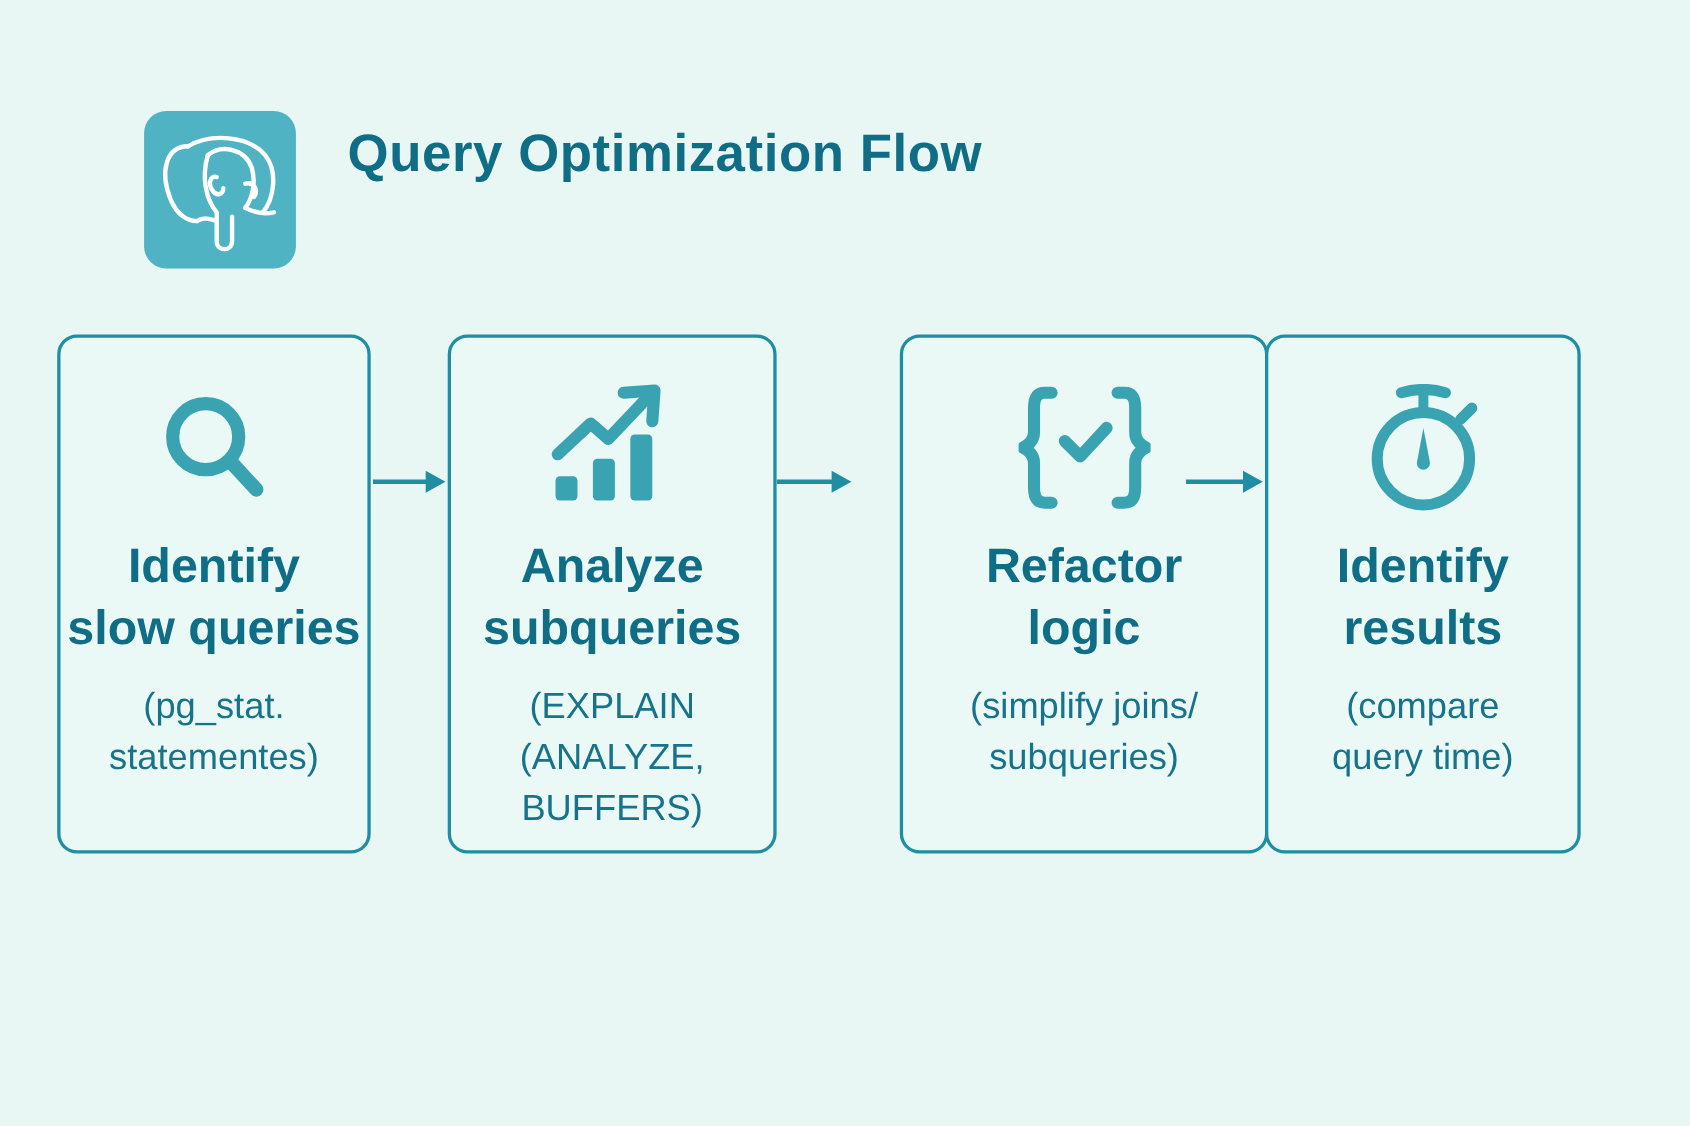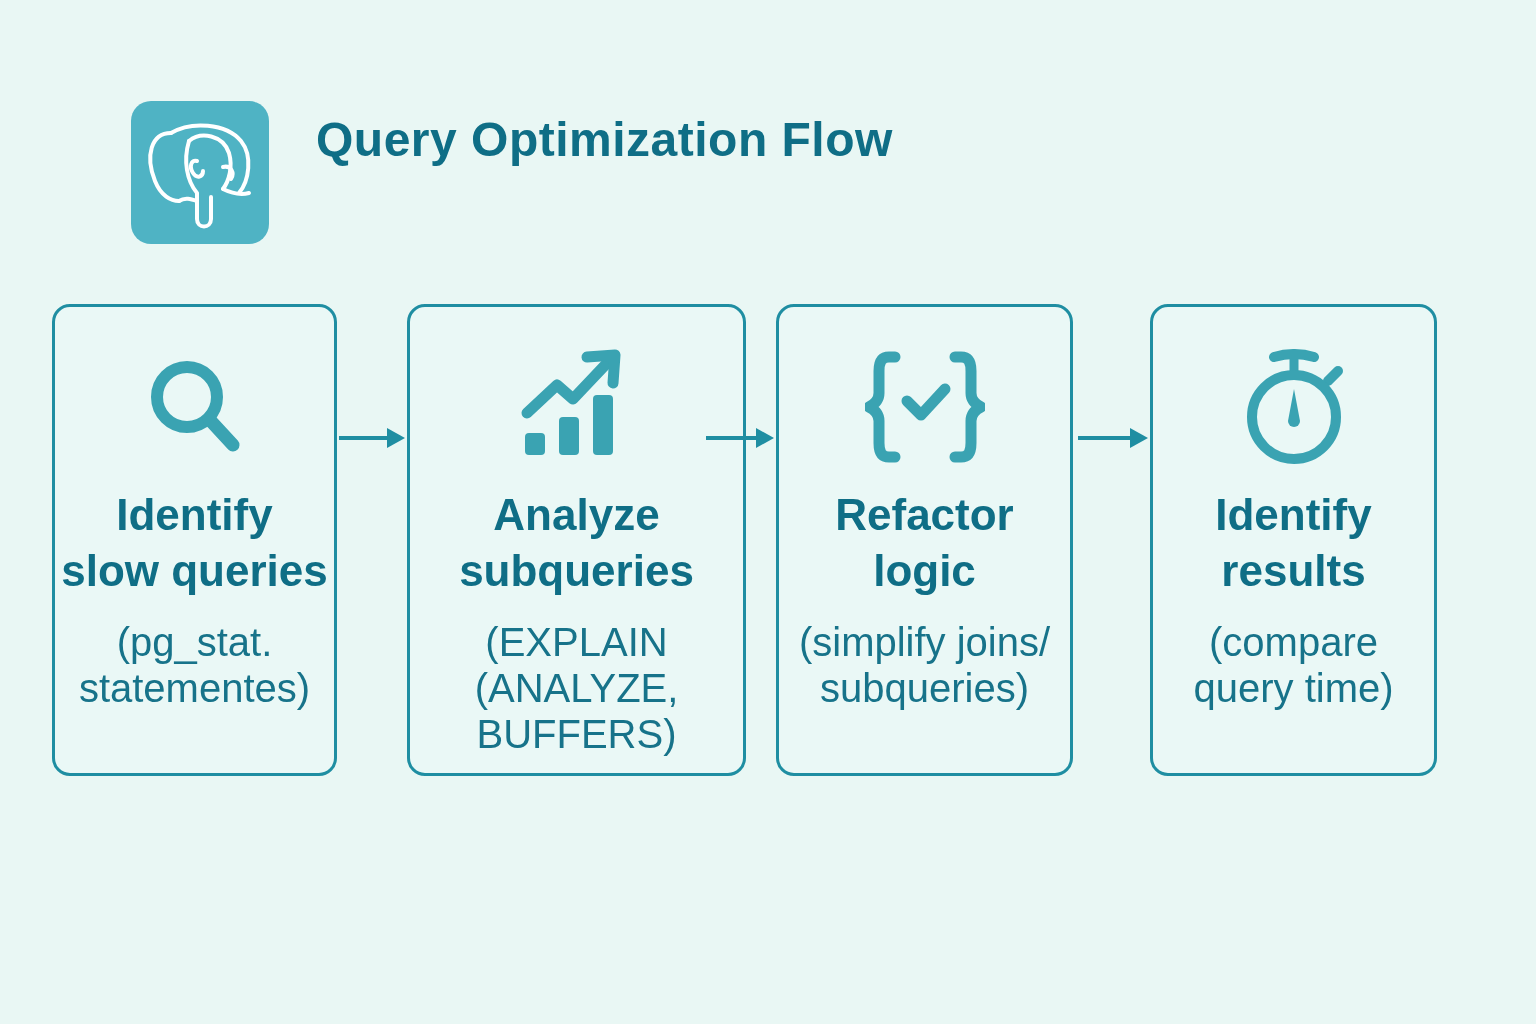--- a/index.html
+++ b/index.html
@@ -25,21 +25,21 @@
     box-sizing:border-box; background:#eaf8f6;
   }
   .card .icon { position:absolute; left:50%; transform:translateX(-50%); top:42px; width:120px; height:120px; }
   .card .icon svg { width:100%; height:100%; }
   .card .head {
     position:absolute; left:0; right:0; top:180px; text-align:center;
     font-size:44px; font-weight:bold; color:#0f6e86; line-height:56px;
   }
   .card .sub {
     position:absolute; left:0; right:0; top:312px; text-align:center;
-    font-size:40px; color:#17738a; line-height:46px; white-space:pre-line;
+    font-size:33px; color:#17738a; line-height:46px; white-space:pre-line;
   }
   .arrow { position:absolute; top:426px; height:24px; }
   .arrow svg { width:100%; height:100%; }
 </style>
 </head>
 <body>
 
 <div class="logo">
   <svg viewBox="0 0 138 143" fill="none" stroke="#ffffff" stroke-width="4" stroke-linecap="round" stroke-linejoin="round">
     <path d="M40 32 C20 32 14 55 24 80 C30 95 40 100 48 100"></path>
@@ -70,21 +70,21 @@
 statementes)</div>
 </div>
 
 <div class="arrow" style="left:339px; width:68px;">
   <svg viewBox="0 0 68 24">
       <line x1="0" y1="12" x2="50" y2="12" stroke="#1f8ea2" stroke-width="4"></line>
       <polygon points="48,2 66,12 48,22" fill="#1f8ea2"></polygon>
     </svg>
 </div>
 
-<div class="card" style="left:407px; width:339px;padding-left:11px;">
+<div class="card" style="left:407px; width:299px;padding-left:11px;">
   <div class="icon">
     <svg viewBox="0 0 120 120">
       <rect x="8" y="84" width="20" height="22" rx="4" fill="#3aa3b2"></rect>
       <rect x="42" y="68" width="20" height="38" rx="4" fill="#3aa3b2"></rect>
       <rect x="76" y="46" width="20" height="60" rx="4" fill="#3aa3b2"></rect>
       <polyline points="10,64 40,36 56,50 92,12" fill="none" stroke="#3aa3b2" stroke-width="11" stroke-linecap="round" stroke-linejoin="round"></polyline>
       <polyline points="70,8 98,6 96,34" fill="none" stroke="#3aa3b2" stroke-width="11" stroke-linecap="round" stroke-linejoin="round"></polyline>
     </svg>
   </div>
   <div class="head">
@@ -96,21 +96,21 @@
 BUFFERS)</div>
 </div>
 
 <div class="arrow" style="left:706px; width:70px;">
   <svg viewBox="0 0 70 24">
       <line x1="0" y1="12" x2="52" y2="12" stroke="#1f8ea2" stroke-width="4"></line>
       <polygon points="50,2 68,12 50,22" fill="#1f8ea2"></polygon>
     </svg>
 </div>
 
-<div class="card" style="left:776px; width:297px;">
+<div class="card" style="left:818px; width:335px;">
   <div class="icon">
     <svg viewBox="0 0 120 120">
       <path d="M30 8 H24 C16 8 14 14 14 22 V44 C14 52 8 56 4 58 C8 60 14 64 14 72 V94 C14 102 16 108 24 108 H30" fill="none" stroke="#3aa3b2" stroke-width="11" stroke-linecap="round" stroke-linejoin="round"></path>
       <path d="M90 8 H96 C104 8 106 14 106 22 V44 C106 52 112 56 116 58 C112 60 106 64 106 72 V94 C106 102 104 108 96 108 H90" fill="none" stroke="#3aa3b2" stroke-width="11" stroke-linecap="round" stroke-linejoin="round"></path>
       <polyline points="42,52 56,66 80,40" fill="none" stroke="#3aa3b2" stroke-width="11" stroke-linecap="round" stroke-linejoin="round"></polyline>
     </svg>
   </div>
   <div class="head">
     <div>Refactor</div>
     <div>logic</div>

